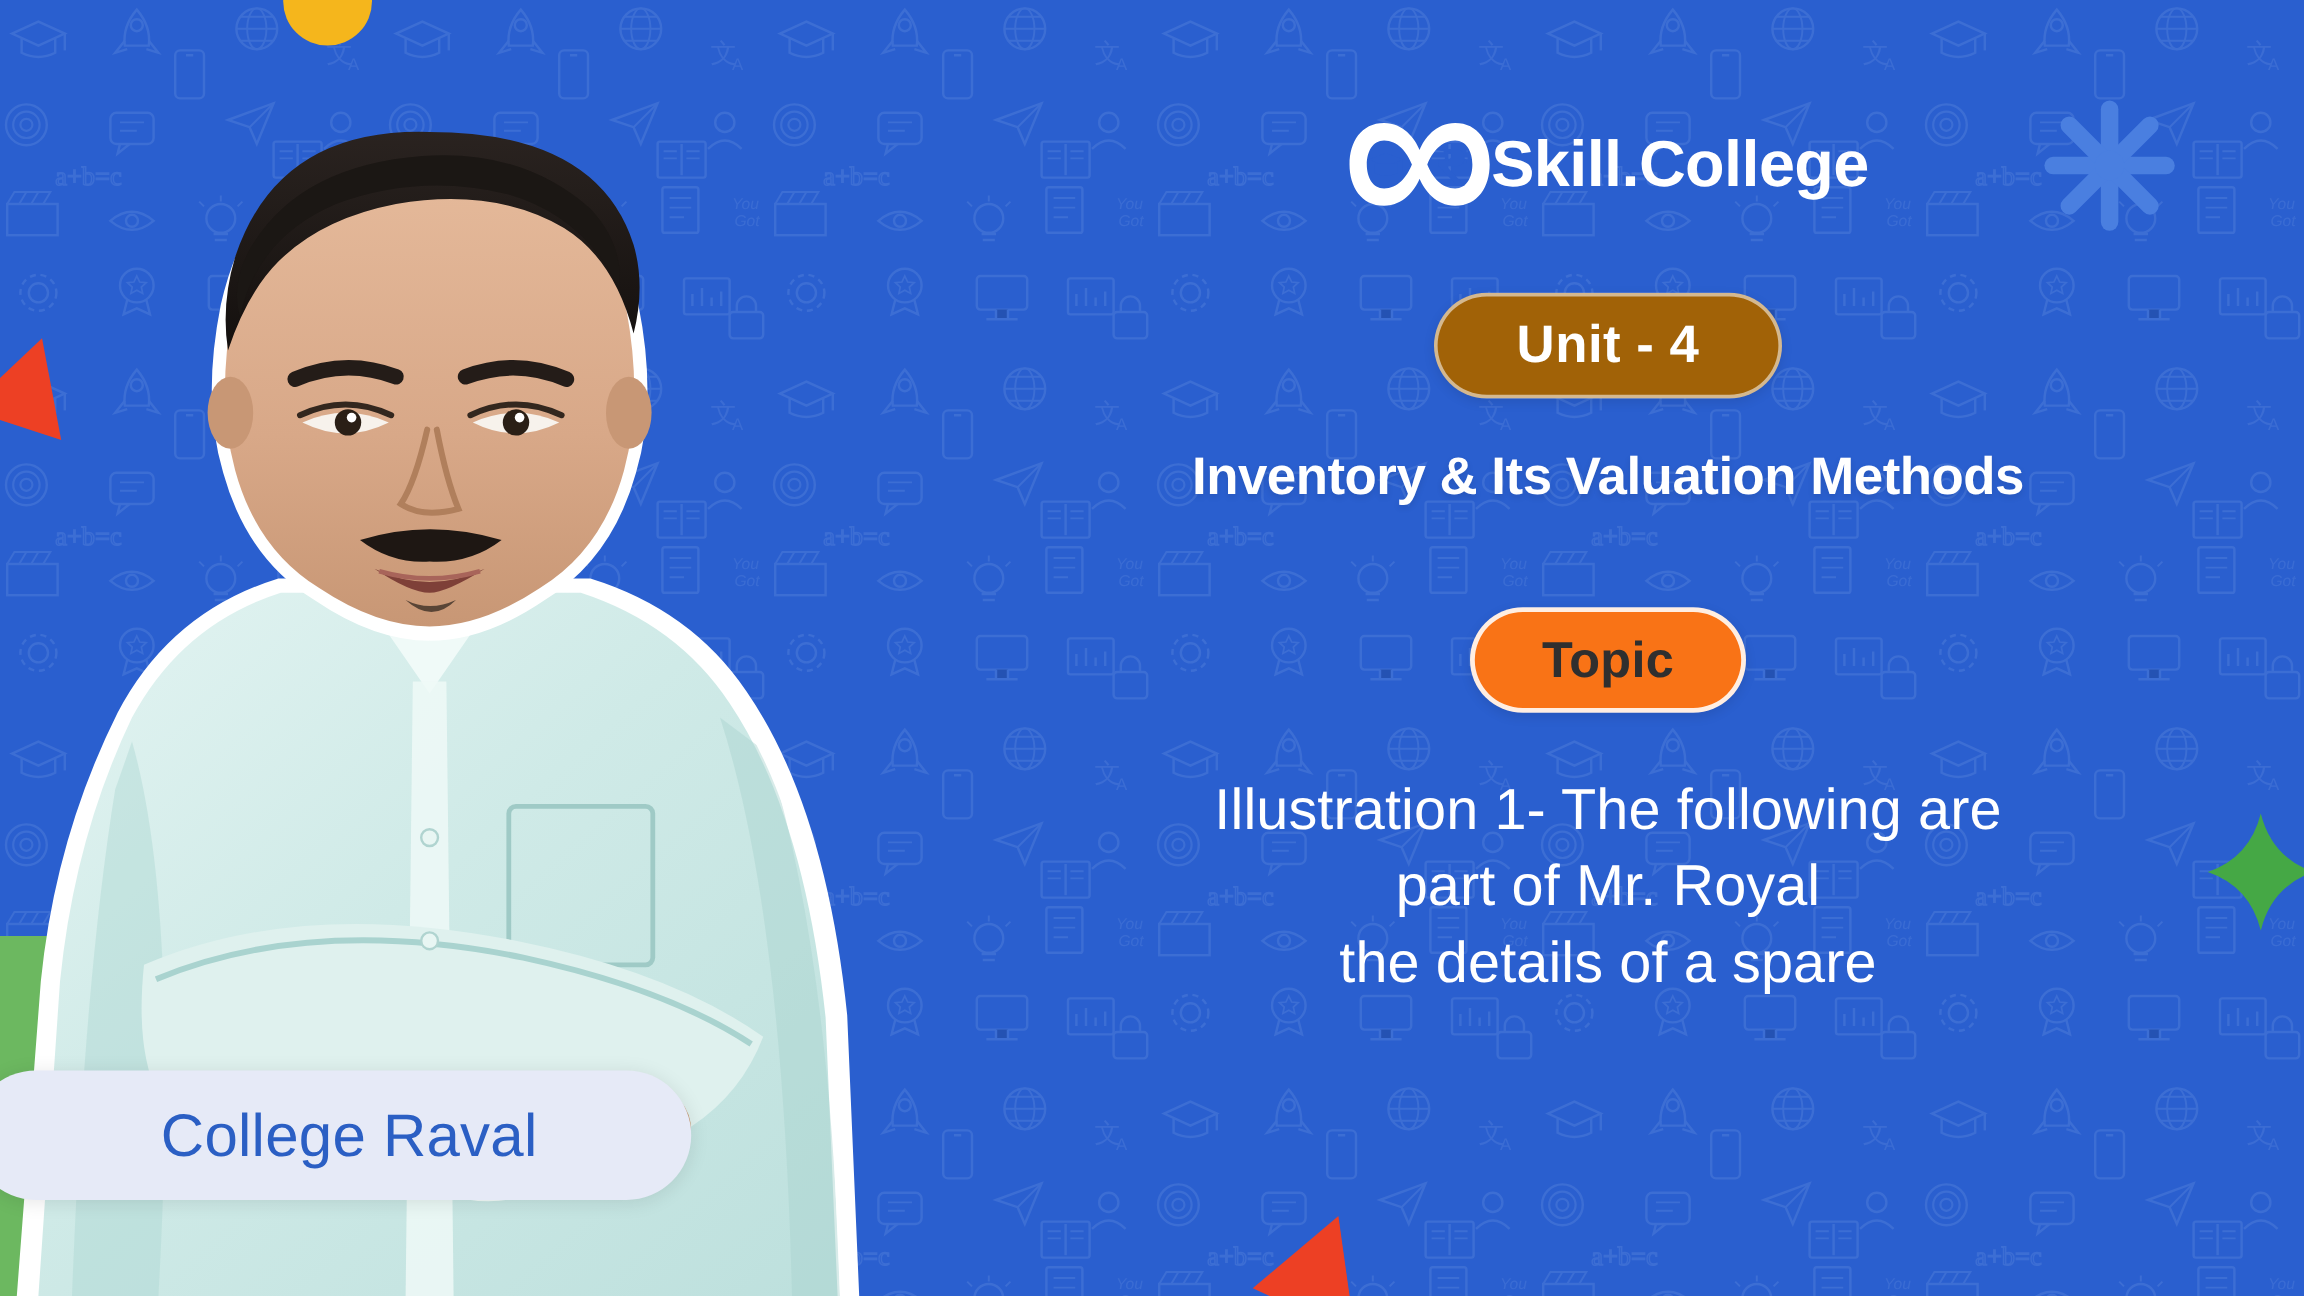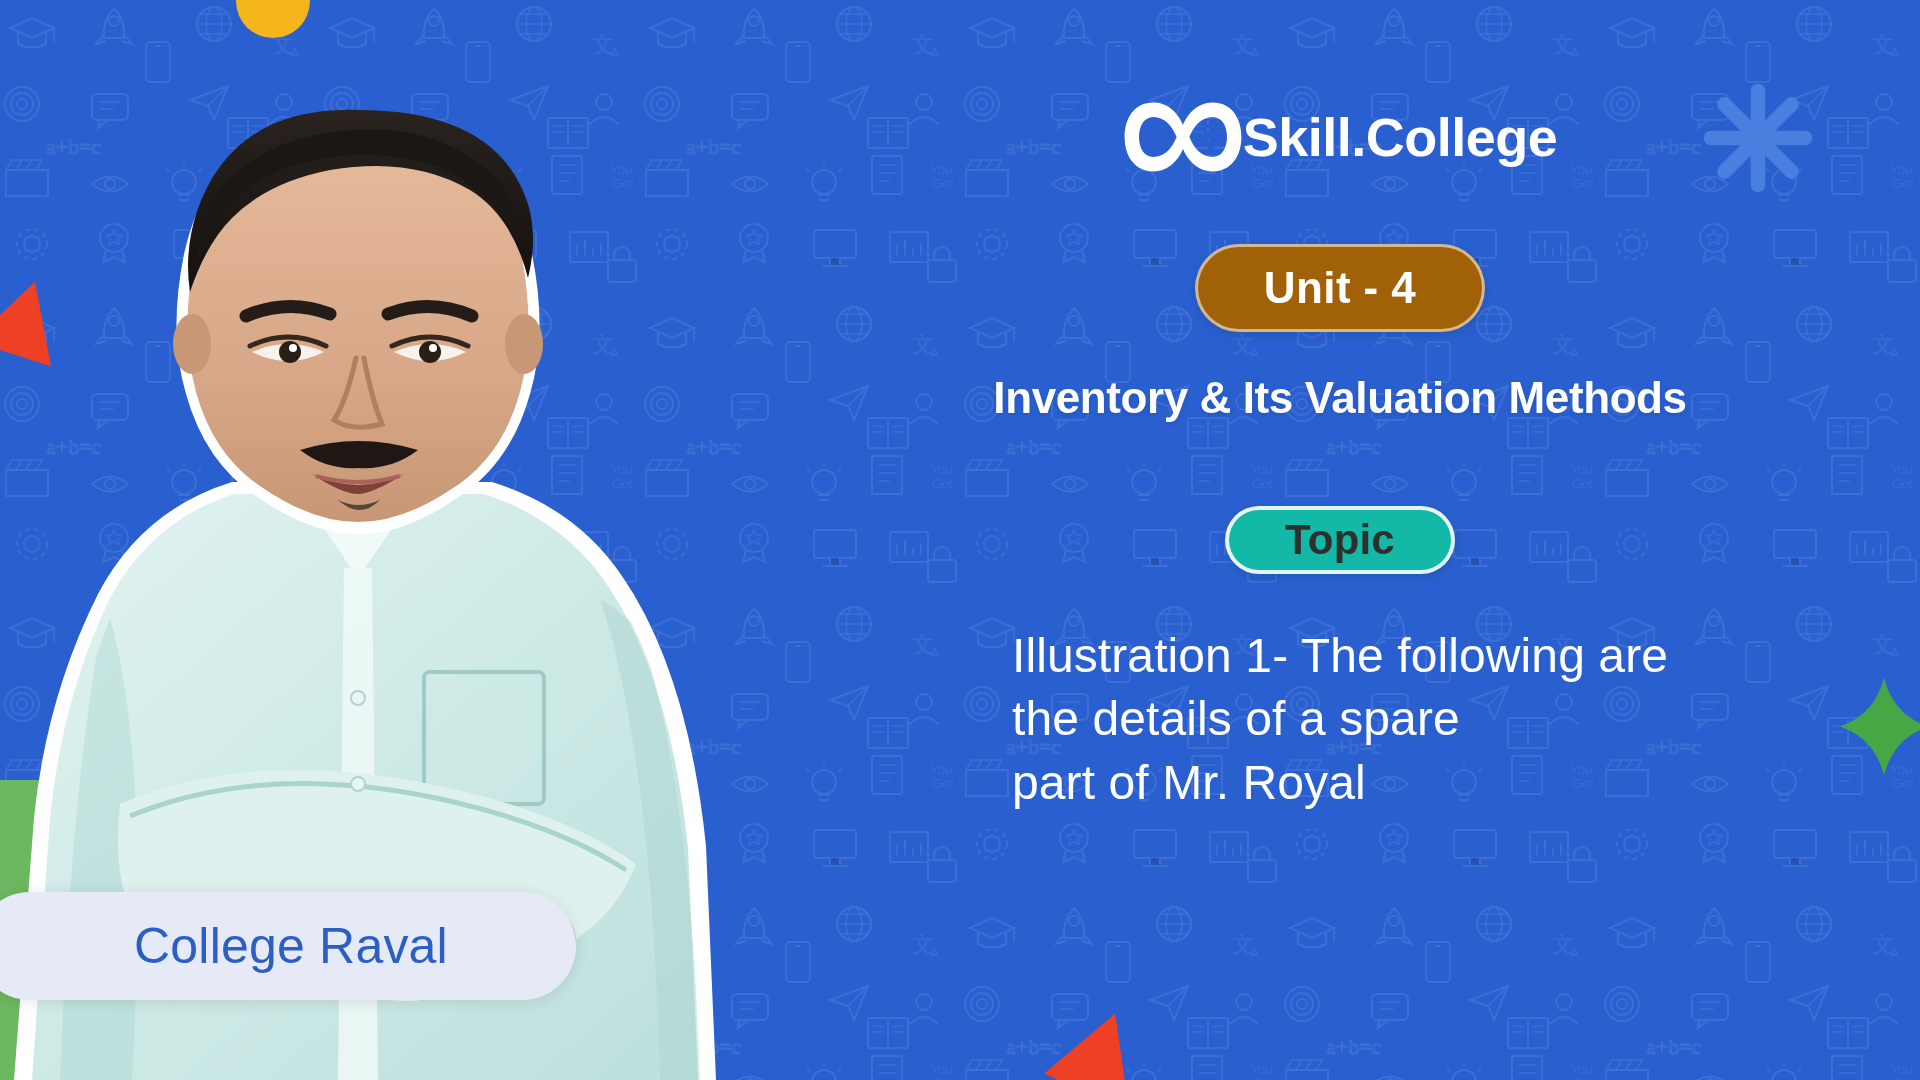--- a/index.html
+++ b/index.html
@@ -148,40 +148,41 @@
     text-align:left;
     letter-spacing:-.4px;
     line-height:1.18;
     max-width:1130px;
     margin-bottom:82px;
     text-shadow:0 2px 5px rgba(0,0,0,.10);
   }
 
   
   .topic-pill {
-    background:#14b8a6;
+    background:#f97316;
     border:4px solid rgba(255,255,255,.88);
     border-radius:44px;
-    padding:6px 56px;
+    padding:16px 56px;
     margin-bottom:50px;
     box-shadow:0 3px 10px rgba(0,0,0,.10);
   }
   .topic-pill .topic-text {
     font-size:42px;
     font-weight:700;
     color:#2f2f2f;
     letter-spacing:.2px;
     white-space:nowrap;
   }
 
   
   .topic-desc {
     font-size:48px;
     font-weight:400;
     color:#ffffff;
+    text-align:center;
     line-height:1.32;
     max-width:960px;
     letter-spacing:.1px;
   }
   .topic-desc .desc-line { display:block; }
 </style>
 </head>
 <body>
 
 <div class="slide">
@@ -475,18 +476,18 @@
     </div>
 
     <h1 class="course-title">Inventory &amp; Its Valuation Methods</h1>
 
     <div class="topic-pill">
       <span class="topic-text">Topic</span>
     </div>
 
     <div class="topic-desc">
       <span class="desc-line">Illustration 1- The following are</span>
+      <span class="desc-line">part of Mr. Royal</span>
       <span class="desc-line">the details of a spare</span>
-      <span class="desc-line">part of Mr. Royal</span>
     </div>
 
   </div>
 </div>
 
 </body></html>

